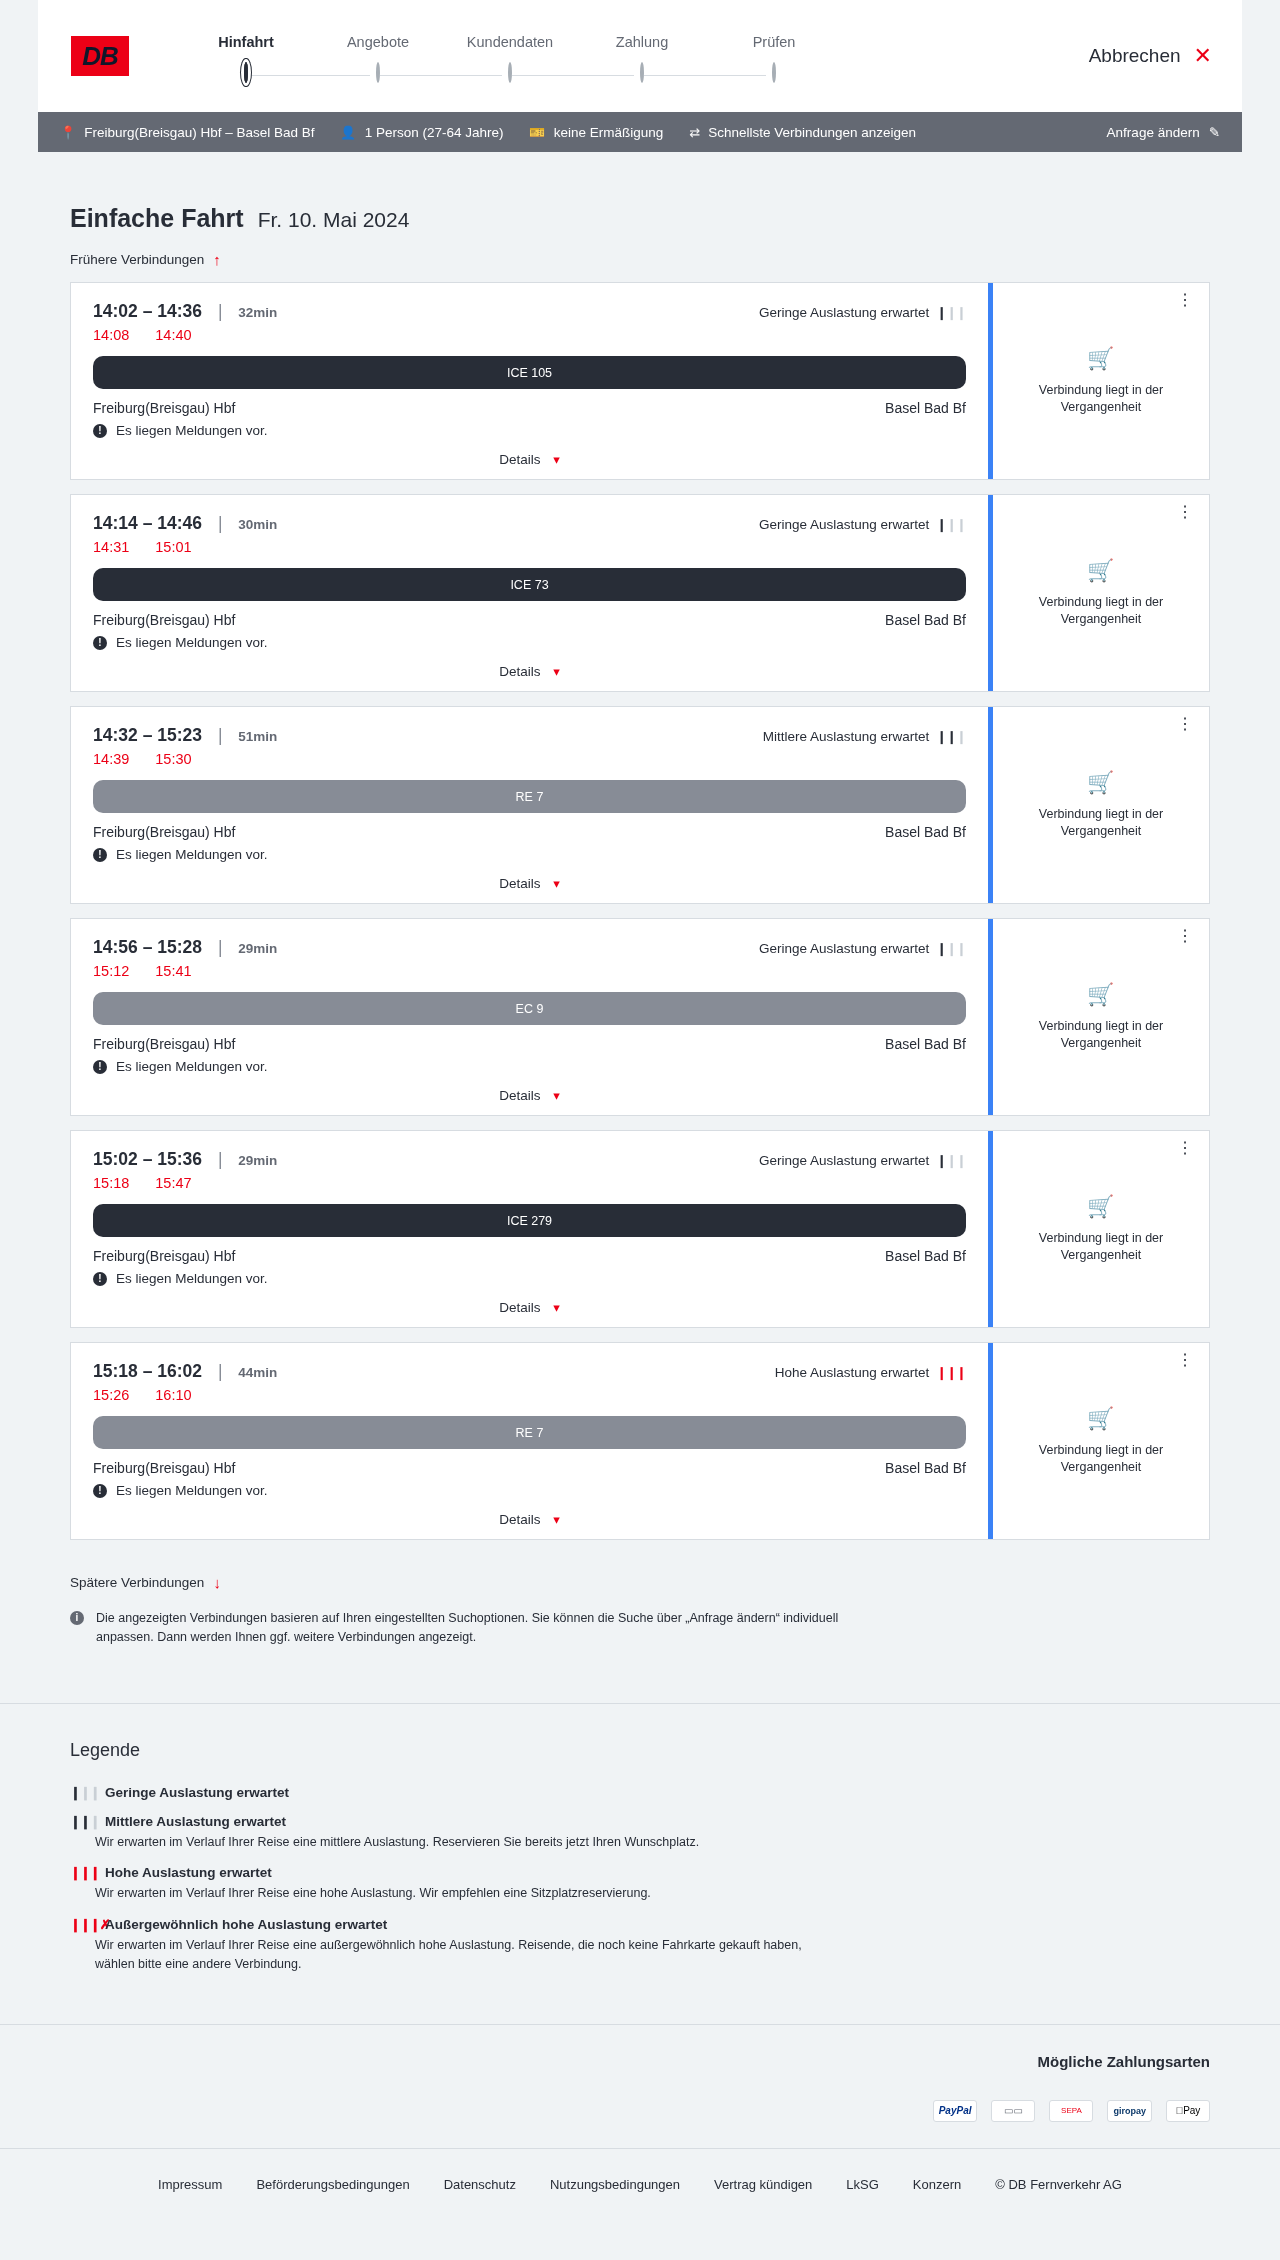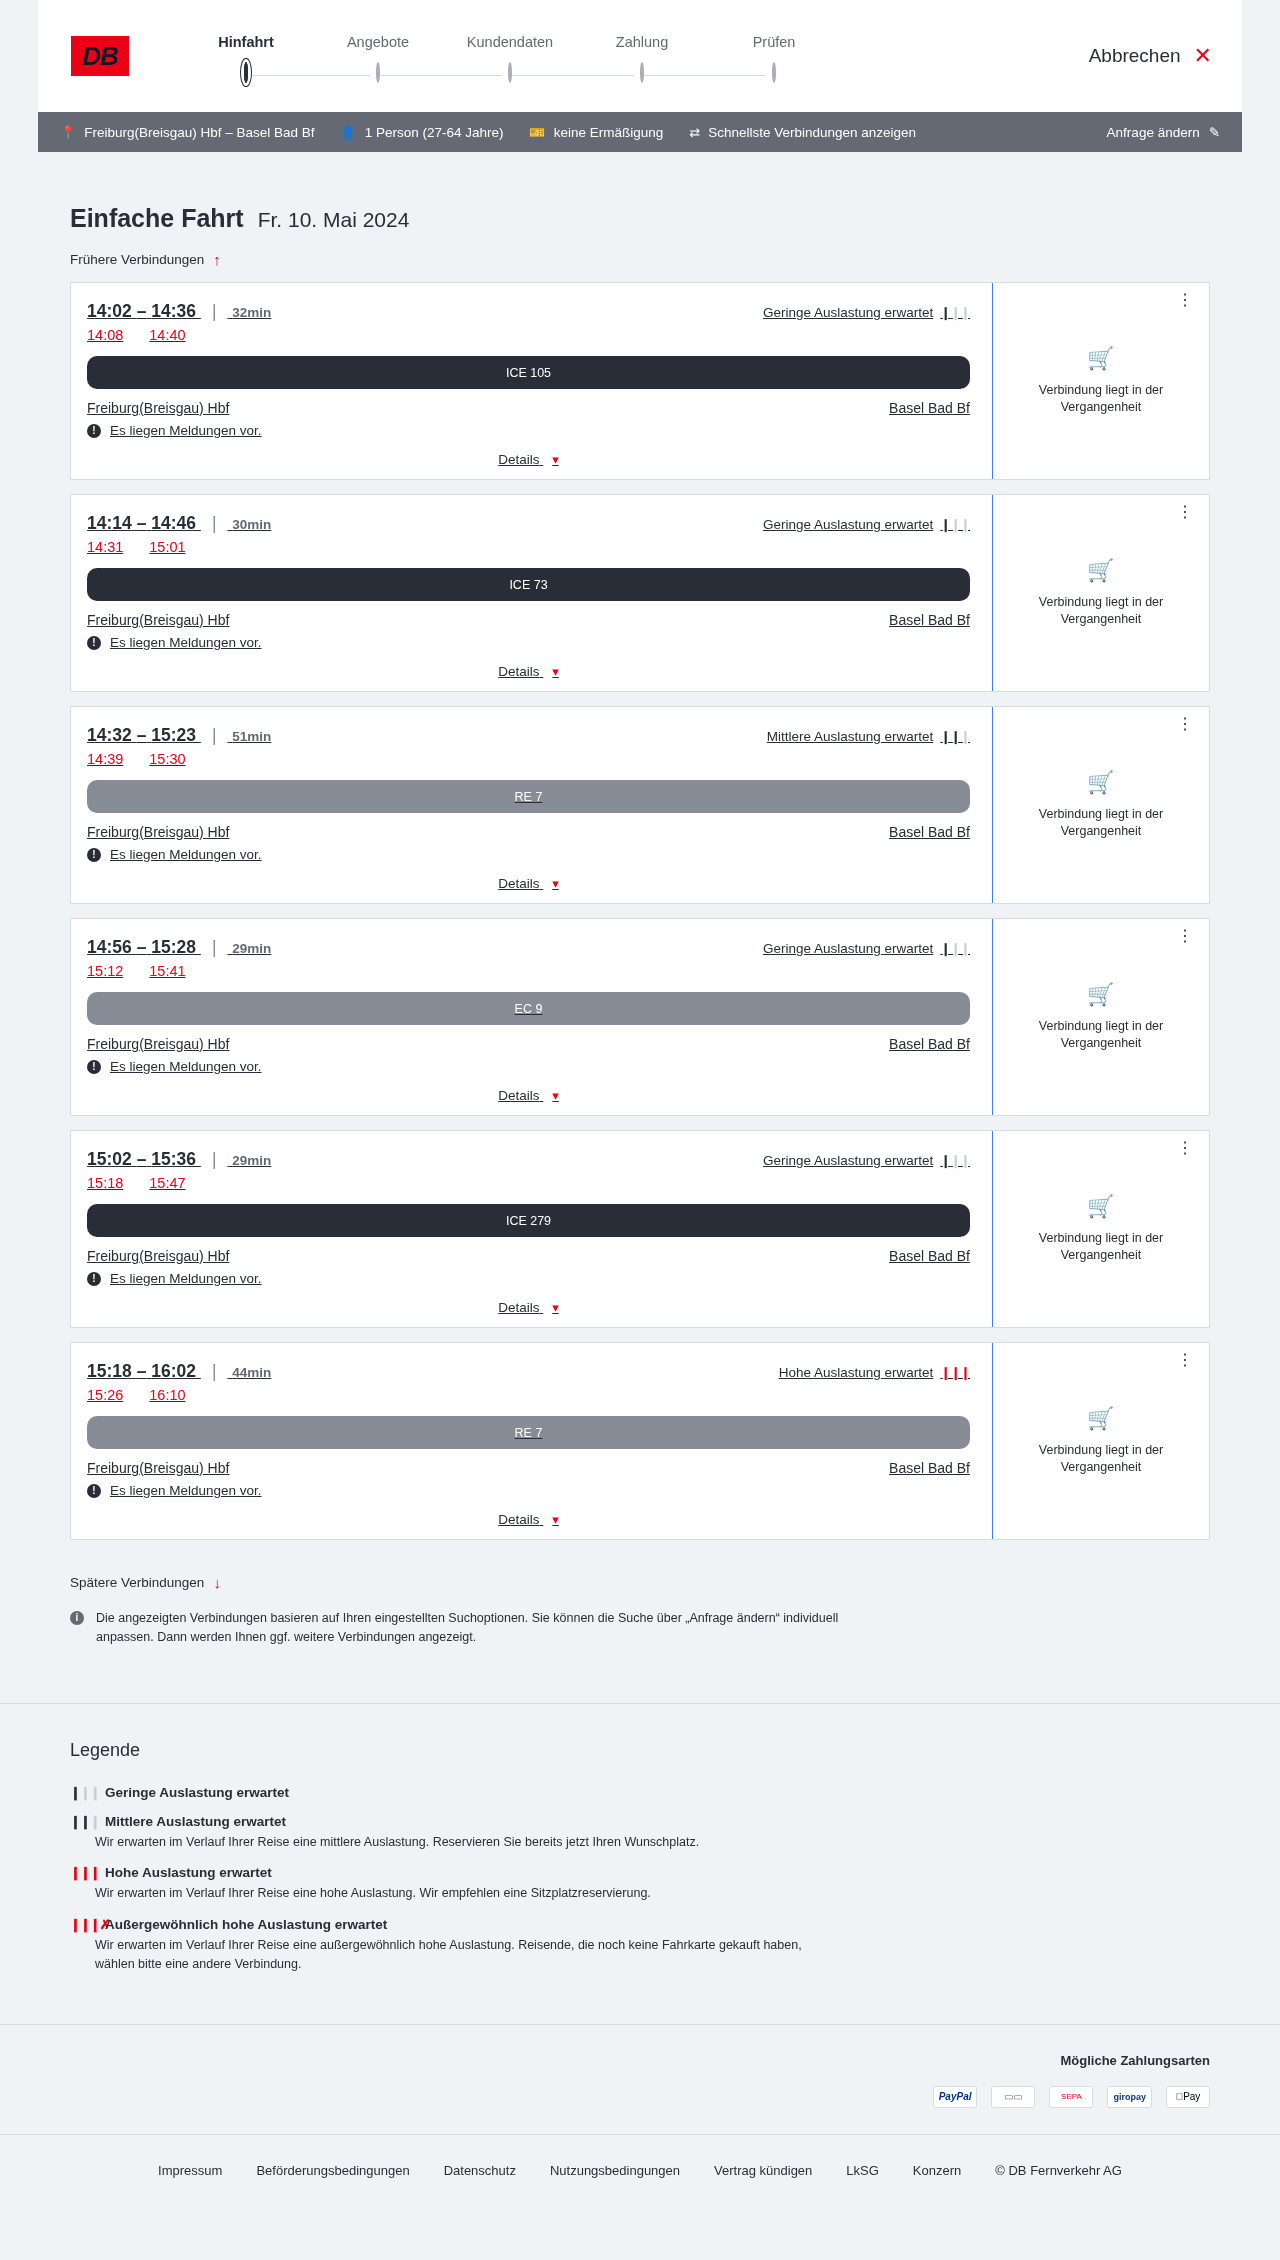--- a/index.html
+++ b/index.html
@@ -156,24 +156,23 @@
   .cards { margin: 14px 70px 0 70px; }
   .card {
     display: flex;
     background: #fff;
     border: 1px solid #d7dce1;
     margin-bottom: 14px;
     min-height: 170px;
   }
   .card-main {
     flex: 1;
-    padding: 18px 22px 0 16px;
-    border-right: 1px solid #3b82f6;
+    padding: 18px 22px 0 22px;
+    border-right: 5px solid #3b82f6;
     position: relative;
-    text-decoration: underline;
   }
   .row-top {
     display: flex;
     align-items: baseline;
   }
   .times {
     font-size: 17.5px;
     font-weight: bold;
   }
   .sep { color: #878c96; margin: 0 11px; font-weight: normal; }
@@ -321,22 +320,22 @@
   .licons.red .f { color: #ec0016; }
 
   
   .pay-wrap {
     background: #f0f3f5;
     border-top: 1px solid #d7dce1;
     padding: 28px 70px 26px 70px;
     text-align: right;
   }
   .pay-wrap h3 {
-    font-size: 13px;
-    margin: 0 0 18px 0;
+    font-size: 15px;
+    margin: 0 0 30px 0;
     font-weight: bold;
   }
   .pay-icons {
     display: flex;
     justify-content: flex-end;
     align-items: center;
     gap: 14px;
   }
   .pay-badge {
     height: 22px;

